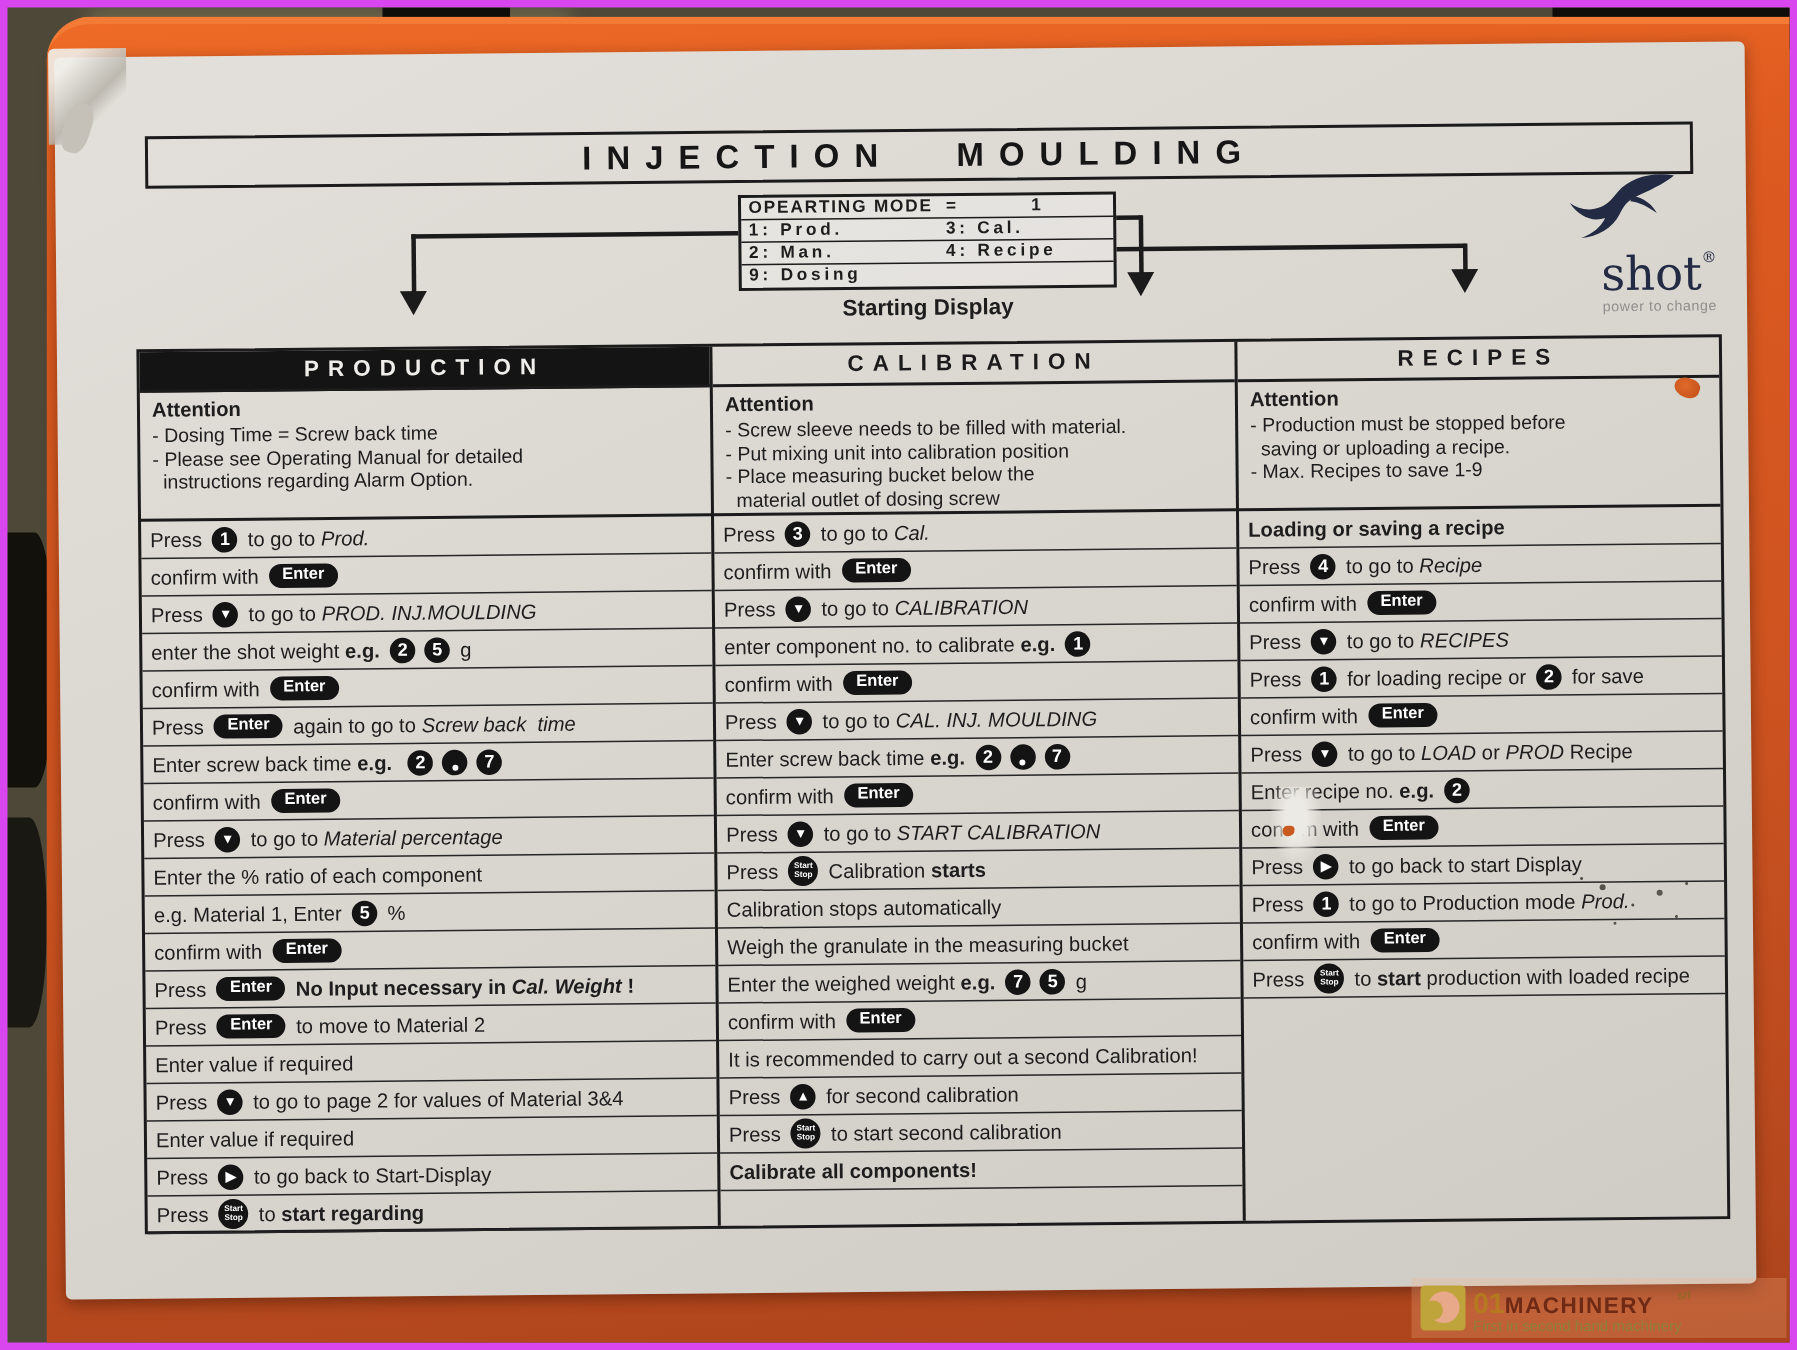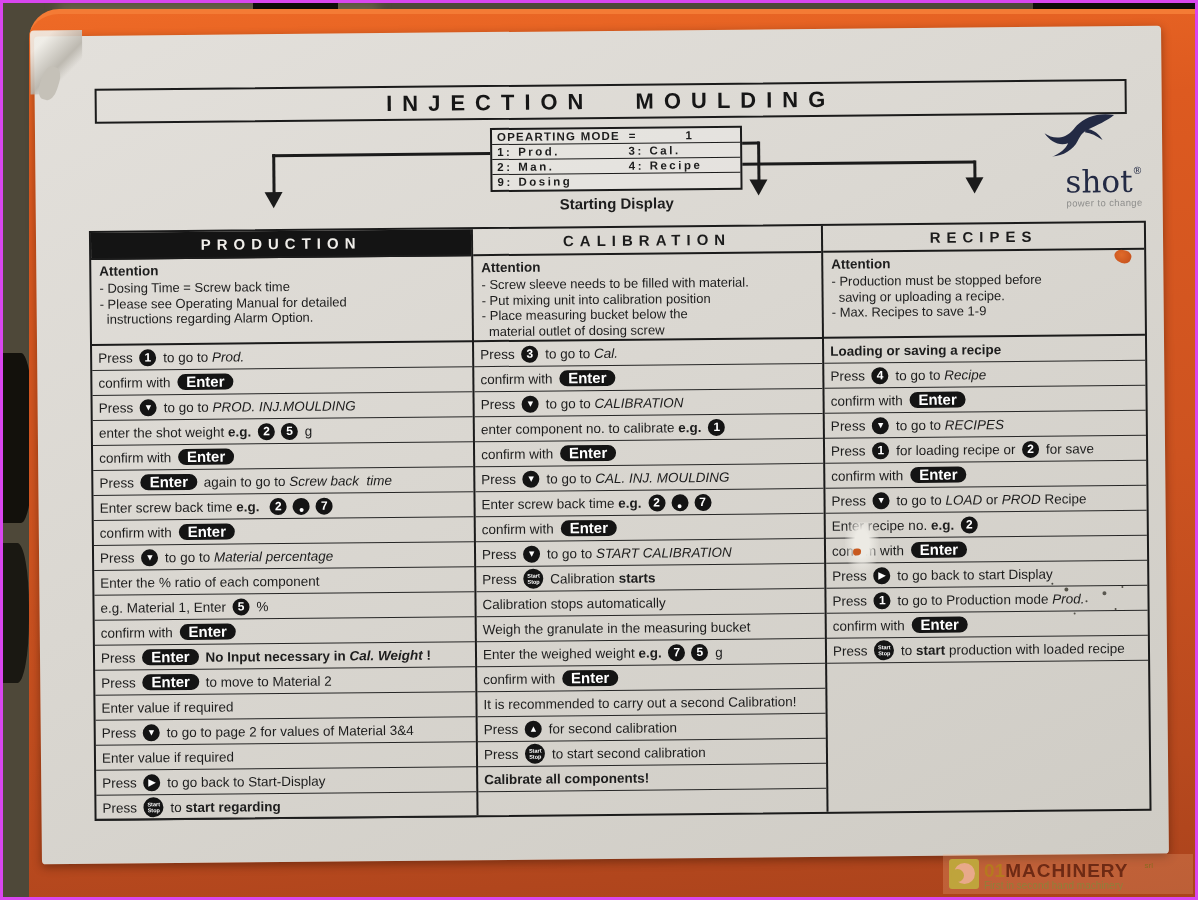--- a/index.html
+++ b/index.html
@@ -1,19 +1,19 @@
 <!DOCTYPE html>
 <html><head>
 <meta charset="utf-8">
 <style>
   * { margin:0; padding:0; box-sizing:border-box; }
   html,body { width:1198px; height:900px; }
   body { font-family:"Liberation Sans", sans-serif; background:#ffffff; }
 
-  .scene { position:relative; width:1198px; height:900px; background:#4e4839; border:3px solid #d946ef; overflow:hidden; }
+  .scene { position:relative; width:1198px; height:900px; background:#4e4839; border:5px solid #d946ef; overflow:hidden; }
 
   
   .bg-patch-olive { position:absolute; left:55px; top:0; width:320px; height:42px; background:#6b6349; filter:blur(6px); }
   .bg-blob { position:absolute; background:#0e0d0a; }
   .bg-blob.b1 { left:250px; top:0; width:85px; height:30px; border-radius:0 0 14px 10px; }
   .bg-blob.b2 { left:1030px; top:0; width:165px; height:28px; border-radius:0 0 10px 18px; }
   .bg-blob.b3 { left:0; top:350px; width:30px; height:170px; border-radius:0 40% 40% 0; background:#13110c; }
   .bg-blob.b4 { left:0; top:540px; width:26px; height:140px; border-radius:0 45% 45% 0; background:#1a1812; }
 
   .panel { position:absolute; left:26px; top:6px; width:1170px; height:892px;
@@ -80,34 +80,34 @@
   .t.i { font-style:italic; }
   .t.b { font-weight:bold; }
 
   
   .k-num, .k-circ { display:inline-flex; width:17px; height:17px; border-radius:50%; background:#141414; color:#fff;
                     align-items:center; justify-content:center; font-weight:bold; font-size:12px; margin:0 3px; flex:none; }
   .k-circ { font-size:9px; }
   .k-dot { align-items:flex-end; justify-content:center; padding-bottom:3px; }
   .k-dot .dot { width:4px; height:4px; background:#fff; border-radius:50%; }
   .k-enter { display:inline-block; background:#141414; color:#fff; border-radius:10px; padding:2px 9px 3px 9px;
-             font-size:15px; font-weight:bold; line-height:11px; margin:0 3px; flex:none; }
+             font-size:11px; font-weight:bold; line-height:11px; margin:0 3px; flex:none; }
   .k-ss { display:inline-flex; flex-direction:column; width:20px; height:20px; border-radius:50%; background:#141414;
           color:#fff; align-items:center; justify-content:center; margin:0 3px; flex:none; }
   .k-ss div { font-size:5.5px; line-height:6px; font-weight:bold; }
 
   
   .watermark { position:absolute; right:2px; bottom:3px; width:250px; height:40px; background:rgba(244,176,136,.26);
                display:flex; align-items:center; padding:2px 6px; }
   .wm-logo { position:relative; width:30px; height:30px; background:#bfa43c; border-radius:3px; margin-right:5px; flex:none; }
   .wm-logo .c1 { position:absolute; left:5px; top:4px; width:21px; height:21px; background:#e8a98a; border-radius:50%; }
   .wm-logo .c2 { position:absolute; left:2px; top:10px; width:13px; height:13px; background:#bfa43c; border-radius:50%; }
   .wm-text { line-height:18px; }
   .wm-01 { color:#b5791f; font-weight:bold; font-size:19px; }
-  .wm-name { color:#6e2a14; font-weight:bold; font-size:19px; letter-spacing:1px; }
+  .wm-name { color:#6e2a14; font-weight:bold; font-size:15px; letter-spacing:1px; }
   .wm-srl { color:#8a6a20; font-size:8px; vertical-align:9px;margin-left:16px; }
   .wm-tag { color:#8f803a; font-size:10px; line-height:10px; }
 </style>
 </head>
 <body>
 
 <div class="scene">
   <div class="bg-patch-olive"></div>
   <div class="bg-blob b1"></div>
   <div class="bg-blob b2"></div>

